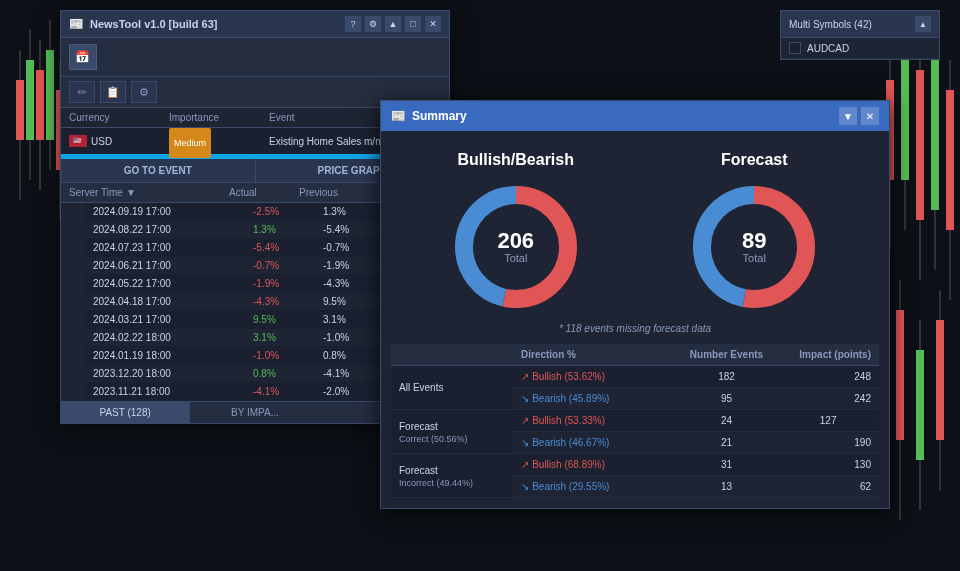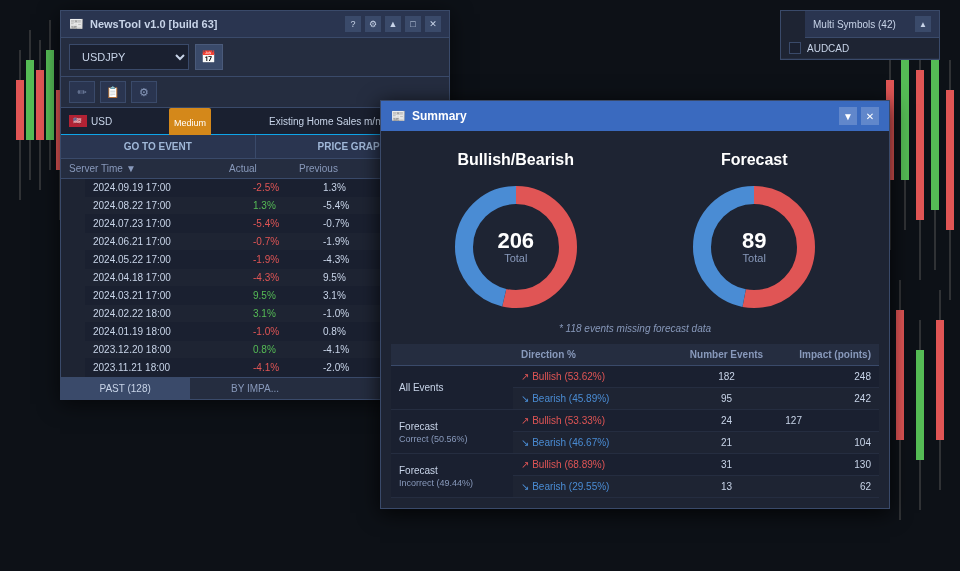--- a/index.html
+++ b/index.html
@@ -120,21 +120,21 @@
       color: #8899bb;
       font-size: 10px;
     }
 
     .data-row {
       background: #1a2030;
       display: grid;
       grid-template-columns: 100px 100px 1fr;
       padding: 4px 8px;
       align-items: center;
-      border-bottom: 1px solid #0ea5e9;
+      border-bottom: 5px solid #0ea5e9;
     }
 
     .currency-cell {
       display: flex;
       align-items: center;
       gap: 4px;
       color: #c8d4e8;
       font-size: 10px;
     }
 
@@ -255,21 +255,20 @@
       z-index: 10;
     }
 
     .symbols-header {
       background: #2a3550;
       padding: 5px 8px;
       display: flex;
       align-items: center;
       justify-content: space-between;
       border-bottom: 1px solid #3a4a6a;
-      margin-left: 24px;
     }
 
     .symbols-title {
       color: #c8d4e8;
       font-size: 10px;
     }
 
     .symbols-scroll-btn {
       background: #3a4a6a;
       border: none;
@@ -524,32 +523,34 @@
     <div class="titlebar-controls">
       <button class="titlebar-btn">?</button>
       <button class="titlebar-btn">⚙</button>
       <button class="titlebar-btn">▲</button>
       <button class="titlebar-btn">□</button>
       <button class="titlebar-btn">✕</button>
     </div>
   </div>
 
   <div class="toolbar-row">
-    <select class="currency-select">
-      <option>USDJPY</option>
-    </select>
     <button class="toolbar-icon-btn">📅</button>
   </div>
 
   <div style="background:#252d40; padding:4px 8px; display:flex; gap:5px; border-bottom:1px solid #3a4a6a;">
     <button class="second-icon-btn" style="background:#2a3550;border:1px solid #3a4a6a;color:#8899bb;width:26px;height:22px;cursor:pointer;font-size:11px;">✏</button>
     <button class="second-icon-btn" style="background:#2a3550;border:1px solid #3a4a6a;color:#8899bb;width:26px;height:22px;cursor:pointer;font-size:11px;">📋</button>
     <button class="second-icon-btn" style="background:#2a3550;border:1px solid #3a4a6a;color:#8899bb;width:26px;height:22px;cursor:pointer;font-size:11px;">⚙</button>
   </div>
 
+  <div class="column-headers">
+    <span class="col-header">Currency</span>
+    <span class="col-header">Importance</span>
+    <span class="col-header">Event</span>
+  </div>
 
   <div class="data-row">
     <div class="currency-cell">
       <span class="flag" style="background:#b22234;color:#fff;font-size:7px;padding:1px 2px;">🇺🇸</span>
       <span>USD</span>
     </div>
     <div>
       <span class="importance-badge">Medium</span>
     </div>
     <div class="event-text">Existing Home Sales m/m</div>
@@ -732,28 +733,28 @@
     </tr>
           <tr style="background: rgb(30, 36, 51);">
       <td class="first-col" rowspan="2">
         <span class="row-label">Forecast</span><br>
         <small style="color:#8899bb;font-size:9px;">Correct (50.56%)</small>
       </td>
       <td class="second-col">
         <span style="color:#e05555;font-size:10px;">↗ Bullish (53.33%)</span>
       </td>
       <td class="third-col" style="text-align:center;color:#c8d4e8;font-size:10px;">24</td>
-      <td class="fourth-col" style="text-align:left;color:#c8d4e8;font-size:10px;">127</td>
+      <td class="fourth-col" style="text-align:center;color:#c8d4e8;font-size:10px;">127</td>
     </tr>
           <tr style="background: rgb(30, 36, 51);">
       <td class="second-col">
         <span style="color:#4a8cd4;font-size:10px;">↘ Bearish (46.67%)</span>
       </td>
       <td class="third-col" style="text-align:center;color:#c8d4e8;font-size:10px;">21</td>
-      <td class="fourth-col" style="text-align:right;color:#c8d4e8;font-size:10px;">104</td>
+      <td class="fourth-col" style="text-align:right;color:#c8d4e8;font-size:10px;">190</td>
     </tr>
           <tr style="background: rgb(26, 32, 48);">
       <td class="first-col" rowspan="2">
         <span class="row-label">Forecast</span><br>
         <small style="color:#8899bb;font-size:9px;">Incorrect (49.44%)</small>
       </td>
       <td class="second-col">
         <span style="color:#e05555;font-size:10px;">↗ Bullish (68.89%)</span>
       </td>
       <td class="third-col" style="text-align:center;color:#c8d4e8;font-size:10px;">31</td>

